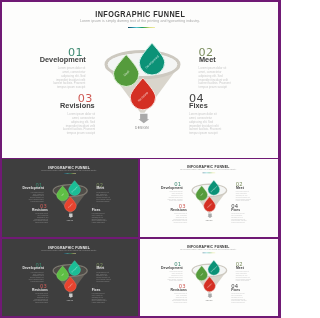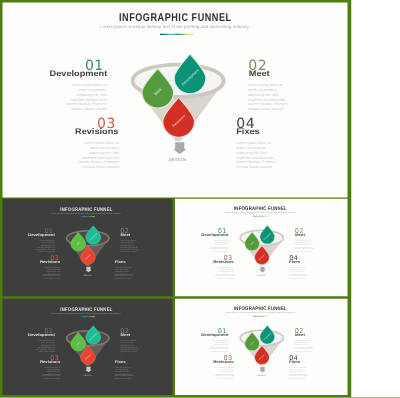--- a/index.html
+++ b/index.html
@@ -1,18 +1,18 @@
 <!DOCTYPE html>
 <html><head>
 <meta charset="utf-8">
 <style>
   html,body{margin:0;padding:0;}
   body{width:281px;height:318px;background:#ffffff;
        font-family:"Liberation Sans",sans-serif;overflow:hidden;}
-  .stage{position:relative;width:304px;height:318px;background:#4d7c0f;}
+  .stage{position:relative;width:304px;height:318px;background:#701a75;}
   .panel{position:absolute;overflow:hidden;background:#fdfdfc;}
   #p-main{left:2px;top:2px;width:276px;height:156px;}
   #p-tl{left:2px;top:159px;width:136px;height:78px;background:#3e3e3e;}
   #p-tr{left:140px;top:159px;width:138px;height:78px;}
   #p-bl{left:2px;top:239px;width:136px;height:77px;background:#3e3e3e;}
   #p-br{left:140px;top:239px;width:138px;height:77px;}
   .panel.dark{background:#3e3e3e;}
 
   
   .slide{position:absolute;left:0;top:0;width:276px;height:156px;transform-origin:0 0;}

